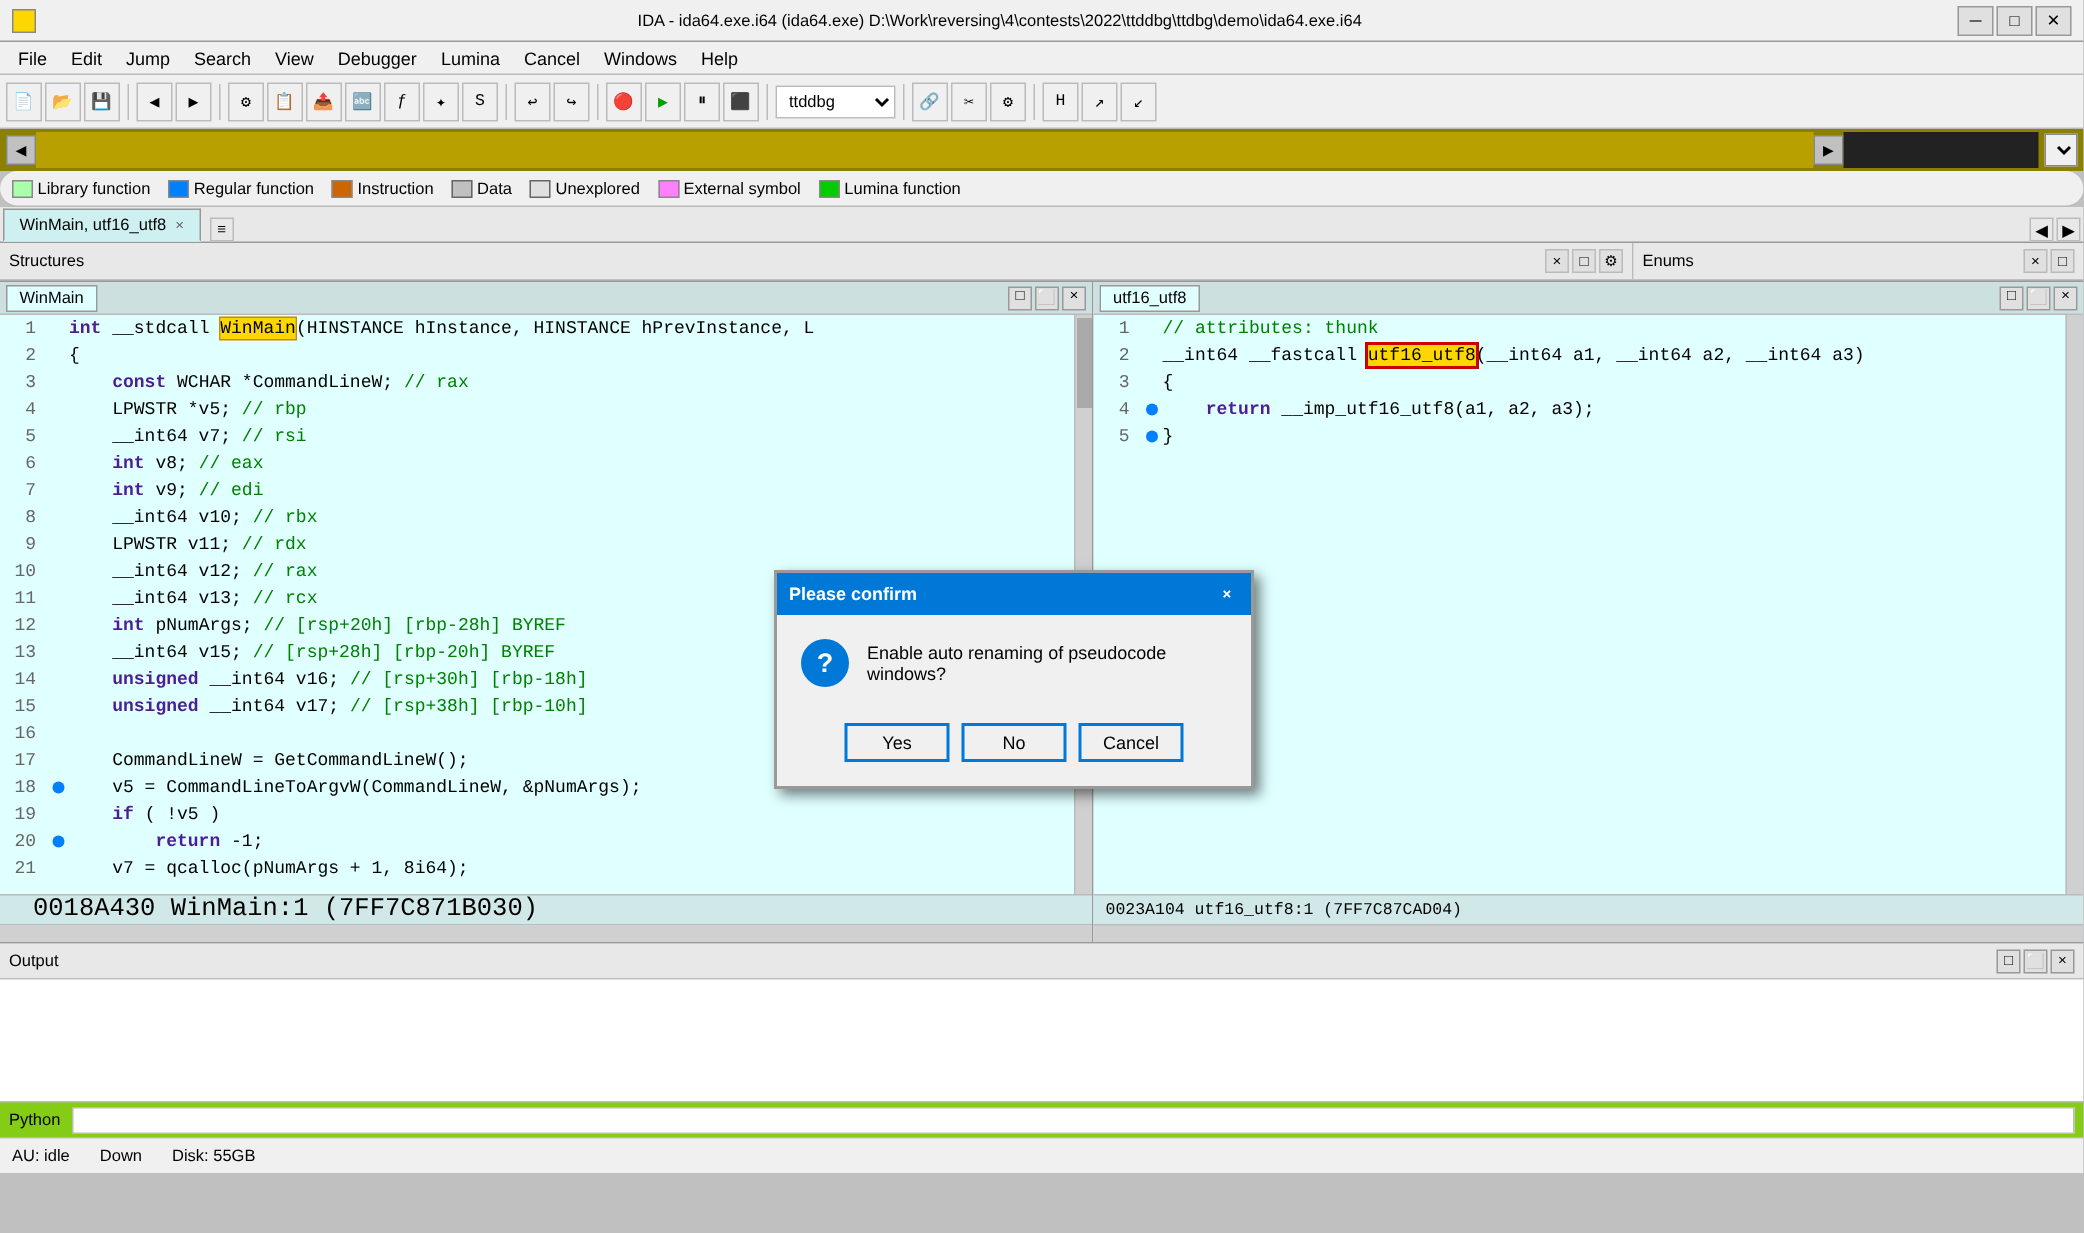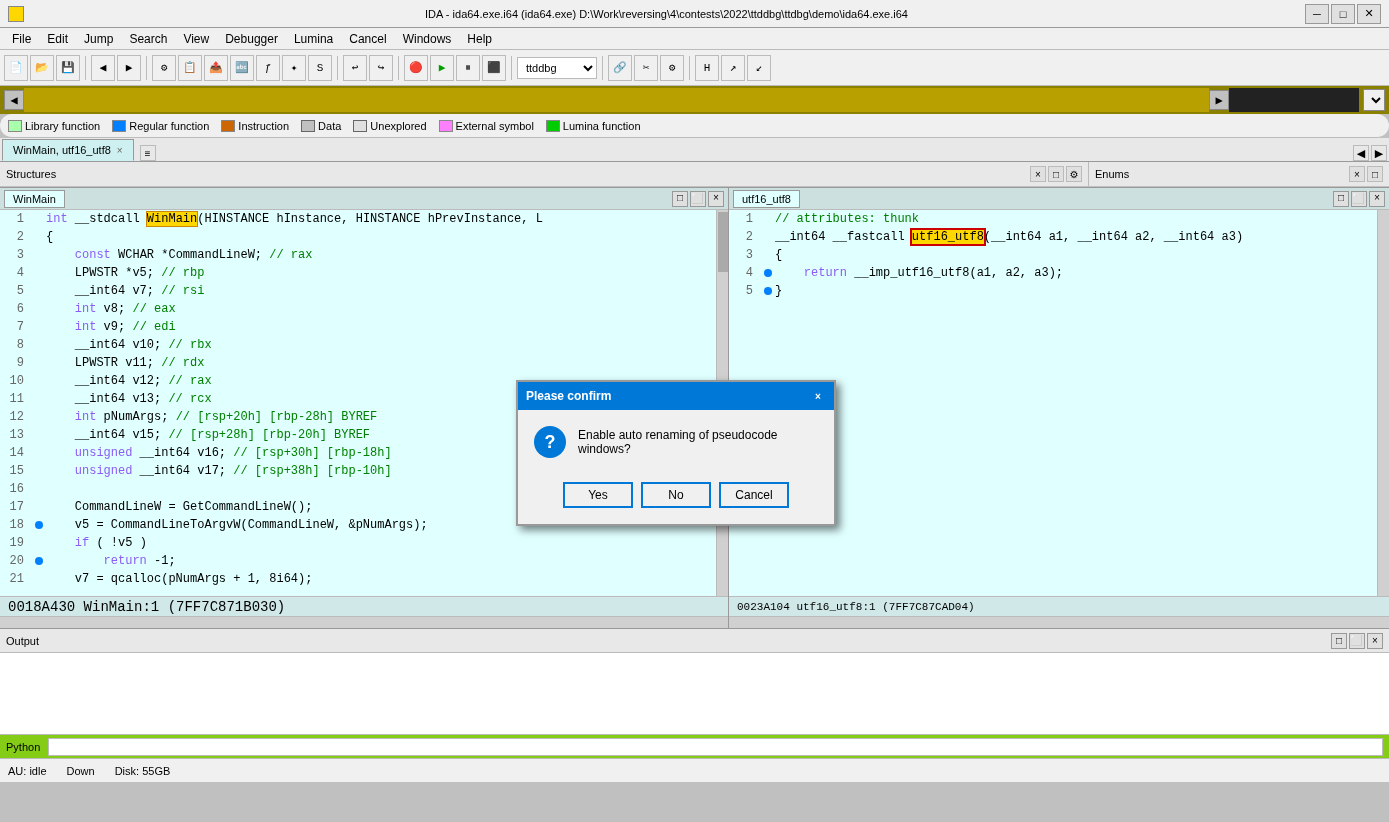--- a/index.html
+++ b/index.html
@@ -54,24 +54,24 @@
     .pane-tab { background: #cce8e8; border: 1px solid #999; padding: 2px 8px; font-size: 11px; font-family: Arial, sans-serif; display: flex; align-items: center; gap: 4px; }
     .pane-tab.active { background: #e0ffff; }
     .pane-controls { display: flex; gap: 2px; }
     .pane-btn { width: 16px; height: 16px; border: 1px solid #999; background: #e0e0e0; cursor: pointer; display: flex; align-items: center; justify-content: center; font-size: 10px; }
     .code-line { display: flex; min-height: 18px; line-height: 18px; font-size: 12px; }
     .line-num { width: 32px; text-align: right; padding-right: 8px; color: #666; flex-shrink: 0; }
     .line-dot { width: 14px; flex-shrink: 0; display: flex; align-items: center; justify-content: center; }
     .dot { width: 8px; height: 8px; border-radius: 50%; background: #0080ff; }
     .line-code { flex: 1; white-space: nowrap; color: #000; }
     
-    .kw { color: #8b5cf6; font-weight: normal; }
+    .kw { color: #4c1d95; font-weight: bold; }
     .comment { color: #008000; }
 
-    #pane-status { height: 20px; background: #d0e8e8; display: flex; align-items: center; padding: 0 8px; font-size: 14px; border-top: 1px solid #bbb; }
+    #pane-status { height: 20px; background: #d0e8e8; display: flex; align-items: center; padding: 0 22px; font-size: 17px; border-top: 1px solid #bbb; }
     
     
     #right-pane { width: 660px; background: #e0ffff; display: flex; flex-direction: column; }
     #right-pane-header { background: #cce0e0; height: 22px; display: flex; align-items: center; justify-content: space-between; padding: 0 4px; border-bottom: 1px solid #bbb; }
 
     
     #bottom-area { height: 130px; border-top: 1px solid #999; display: flex; flex-direction: column; }
     #output-header { background: #e8e8e8; height: 24px; display: flex; align-items: center; padding: 0 6px; border-bottom: 1px solid #bbb; font-family: Arial, sans-serif; font-size: 11px; justify-content: space-between; }
     #output-content { flex: 1; background: white; }
     #python-bar { height: 24px; background: #84cc16; display: flex; align-items: center; padding: 0 6px; border-top: 1px solid #bbb; font-family: Arial, sans-serif; font-size: 11px; }

